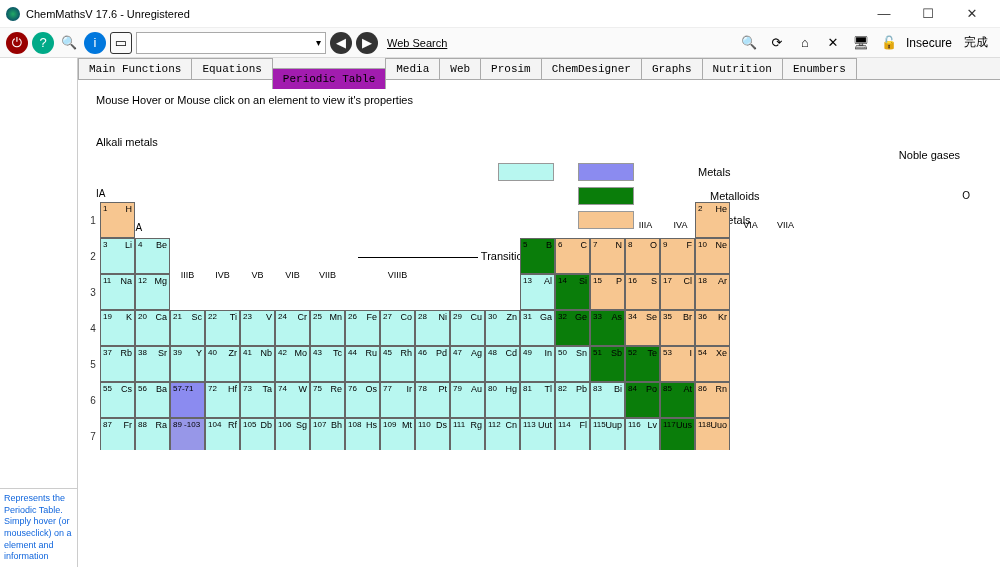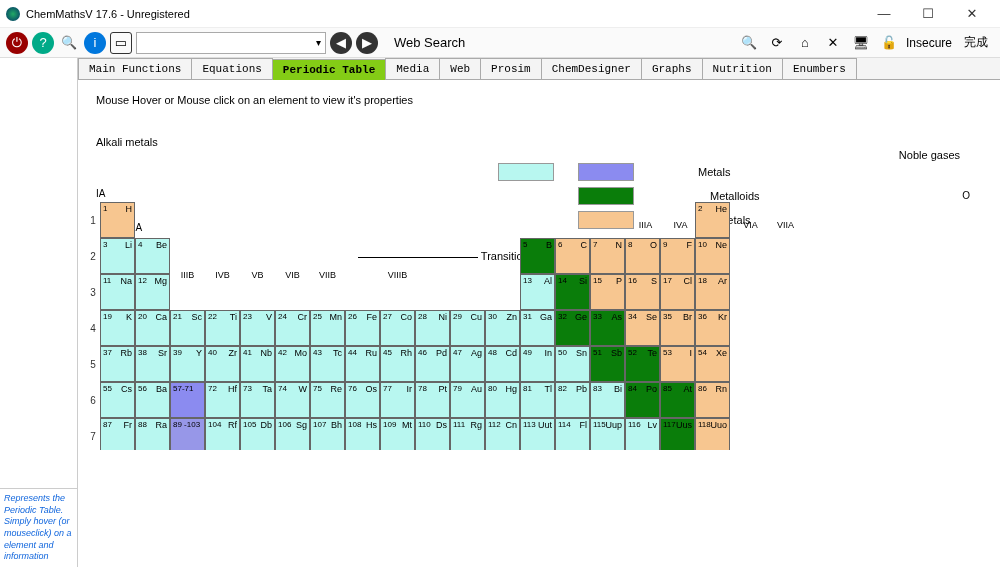--- a/index.html
+++ b/index.html
@@ -9,25 +9,25 @@
   .titlebar .wincontrols { margin-left:auto; display:flex; }
   .winbtn { width:44px; height:28px; display:flex; align-items:center; justify-content:center; font-size:13px; color:#333; }
   .toolbar { height:30px; display:flex; align-items:center; padding:2px 6px; gap:4px; border-bottom:1px solid #ddd; background:#fafafa; }
   .tbtn { width:22px; height:22px; border:1px solid transparent; border-radius:50%; display:flex; align-items:center; justify-content:center; font-size:13px; cursor:pointer; }
   .tbtn.flat { border-radius:3px; }
   .combo { width:190px; height:22px; border:1px solid #aaa; background:#fff; display:flex; align-items:center; justify-content:flex-end; padding:0 4px; font-size:10px; }
   .toolbar-right { margin-left:auto; display:flex; align-items:center; gap:6px; }
   .body { display:flex; height:509px; }
   .sidebar { width:78px; border-right:1px solid #ccc; display:flex; flex-direction:column; }
   .sidebar-top { flex:1; }
-  .sidebar-info { border-top:1px solid #ccc; padding:4px; font-size:9px; line-height:1.3; color:#16d;font-style:italic; }
+  .sidebar-info { border-top:1px solid #ccc; padding:4px; font-size:9px; line-height:1.3; color:#16d; }
   .main { flex:1; display:flex; flex-direction:column; }
   .tabs { display:flex; border-bottom:1px solid #aaa; background:#f4f4f4; }
   .tab { padding:4px 10px; border:1px solid #aaa; border-bottom:none; margin-right:-1px; background:#f4f4f4; font-family:"Courier New",monospace; font-size:11px; cursor:pointer; }
-  .tab.active { background:#84cc16; position:relative; top:1px;font-weight:bold; }
+  .tab.active { background:#a21caf; position:relative; top:10px; }
   .content { padding:14px 10px 10px 10px; overflow:hidden; position:relative; }
   .instr { font-size:11px; color:#000; margin-left:8px; }
   .section-label { font-size:11px; margin:30px 0 6px 8px; }
   .legend { position:absolute; left:420px; top:80px; font-size:11px; }
   .legend-row { display:flex; align-items:center; gap:24px; height:24px; }
   .swatch { width:56px; height:18px; border:1px solid #999; }
   .noble { position:absolute; right:40px; top:69px; font-size:11px; }
   .groupO { position:absolute; right:30px; top:110px; font-size:10px; }
   .gr-IA { position:absolute; left:18px; top:108px; font-size:10px; }
   .gr-IIA { position:absolute; left:52px; top:142px; font-size:10px; }
@@ -65,21 +65,21 @@
 
 <div class="toolbar">
   <div class="tbtn" style="background:#900;color:#fff">⏻</div>
   <div class="tbtn" style="background:#0a8;color:#fff">?</div>
   <div class="tbtn" style="color:#888">🔍</div>
   <div class="tbtn" style="background:#07d;color:#fff">i</div>
   <div class="tbtn flat" style="border-color:#333">▭</div>
   <div class="combo">▾</div>
   <div class="tbtn" style="background:#333;color:#fff">◀</div>
   <div class="tbtn" style="background:#333;color:#fff">▶</div>
-  <span style="font-size:13px;margin-left:12px;">Web Search</span>
+  <span style="font-size:11px;margin-left:5px;text-decoration:underline;">Web Search</span>
   <div class="toolbar-right">
     <div class="tbtn flat">🔍</div>
     <div class="tbtn flat">⟳</div>
     <div class="tbtn flat">⌂</div>
     <div class="tbtn flat">✕</div>
     <div class="tbtn flat">🖥</div>
     <div class="tbtn flat">🔓</div>
     <span style="font-size:12px;">Insecure</span>
     <span style="font-size:12px;margin:0 6px;text-align:center;">完成</span>
   </div>

